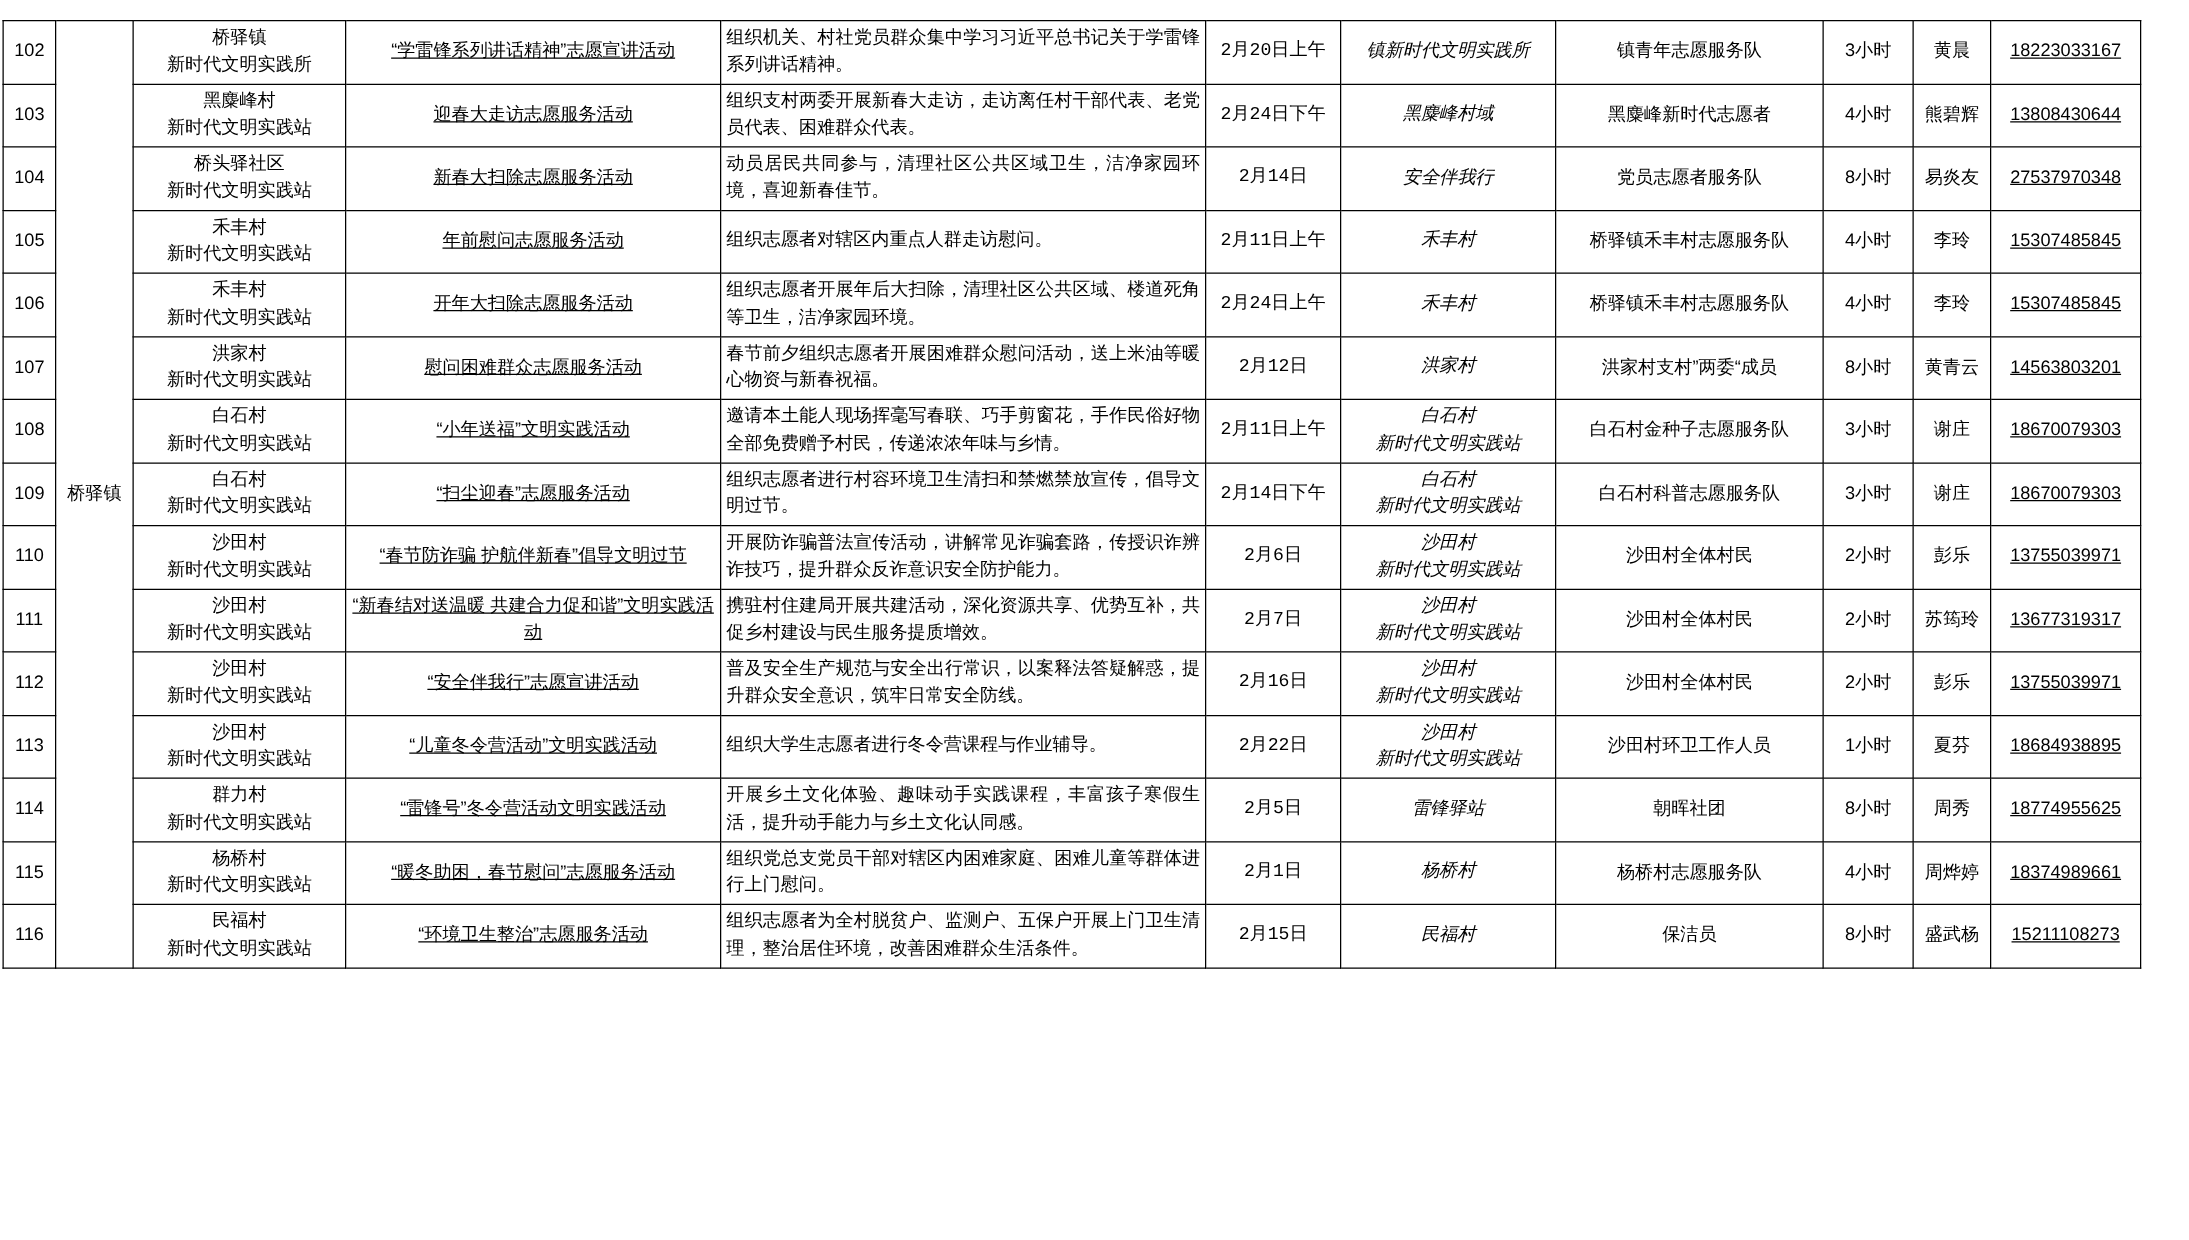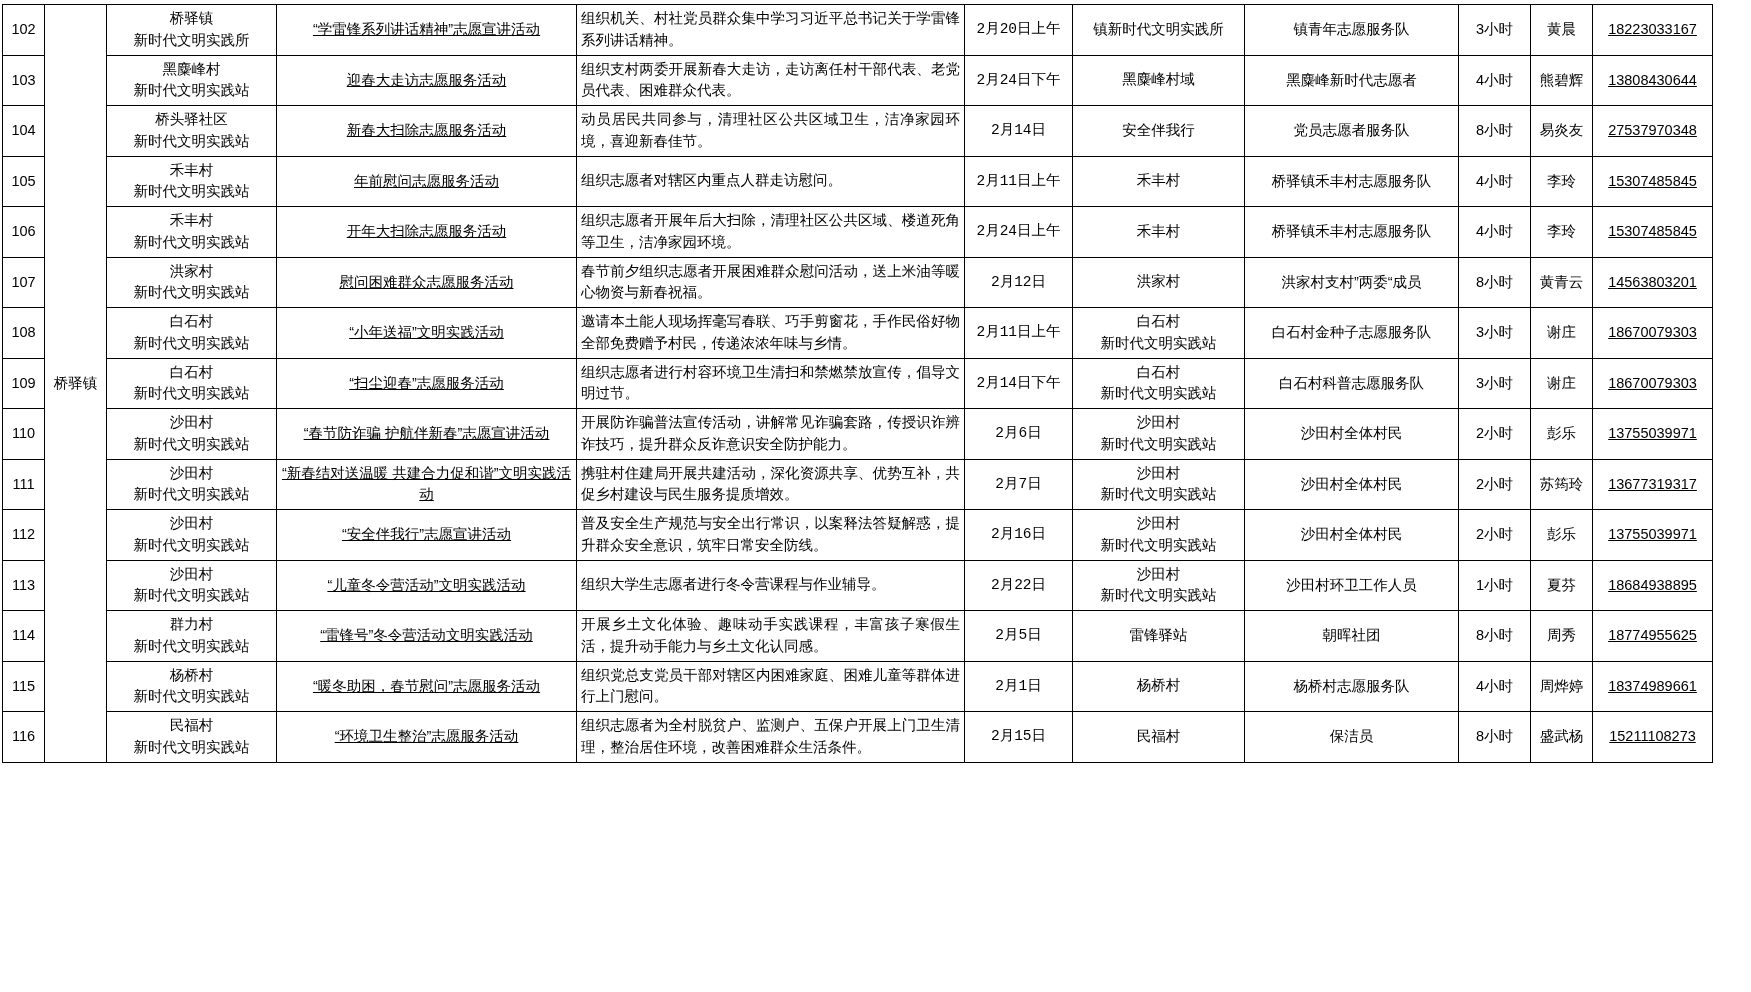--- a/index.html
+++ b/index.html
@@ -17,39 +17,39 @@
     height: 992px;
     box-sizing: border-box;
     padding: 0;
     overflow: hidden;
   }
   table.activity-table {
     border-collapse: collapse;
     table-layout: fixed;
     width: 1405px;
     margin-left: 2px;
-    margin-top: 4px;
+    margin-top: 16px;
   }
   table.activity-table td {
     border: 1px solid #000000;
     font-size: 14.5px;
     line-height: 1.45;
     text-align: center;
     vertical-align: middle;
     padding: 3px 4px;
     box-sizing: border-box;
     word-break: break-all;
   }
   td.col-no       { width: 42px; }
   td.col-town     { width: 62px; }
   td.col-station  { width: 170px; }
   td.col-name     { width: 300px; text-decoration: underline; }
   td.col-desc     { width: 388px; text-align: left; padding-left: 7px; padding-right: 7px; }
   td.col-time     { width: 108px; font-family: Liberation Mono, monospace; }
-  td.col-place    { width: 172px; }
+  td.col-place    { width: 172px; font-style: italic; }
   td.col-team     { width: 214px; }
   td.col-hours    { width: 72px; }
   td.col-person   { width: 62px; }
   td.col-phone    { width: 120px; text-decoration: underline; }
 
   .two-line {
     display: block;
     line-height: 1.5;
   }
   .desc-text {
@@ -238,21 +238,21 @@
         <td class="col-person">谢庄</td>
         <td class="col-phone">18670079303</td>
       </tr>
 
       <tr>
         <td class="col-no">110</td>
         <td class="col-station">
           <span class="two-line">沙田村</span>
           <span class="two-line">新时代文明实践站</span>
         </td>
-        <td class="col-name">“春节防诈骗 护航伴新春”志愿宣讲活动</td>
+        <td class="col-name">“春节防诈骗 护航伴新春”倡导文明过节</td>
         <td class="col-desc">
             <span class="desc-text">开展防诈骗普法宣传活动，讲解常见诈骗套路，传授识诈辨诈技巧，提升群众反诈意识安全防护能力。</span>
           </td>
         <td class="col-time">2月6日</td>
         <td class="col-place">
           <span class="two-line">沙田村</span>
           <span class="two-line">新时代文明实践站</span>
         </td>
         <td class="col-team">沙田村全体村民</td>
         <td class="col-hours">2小时</td>

